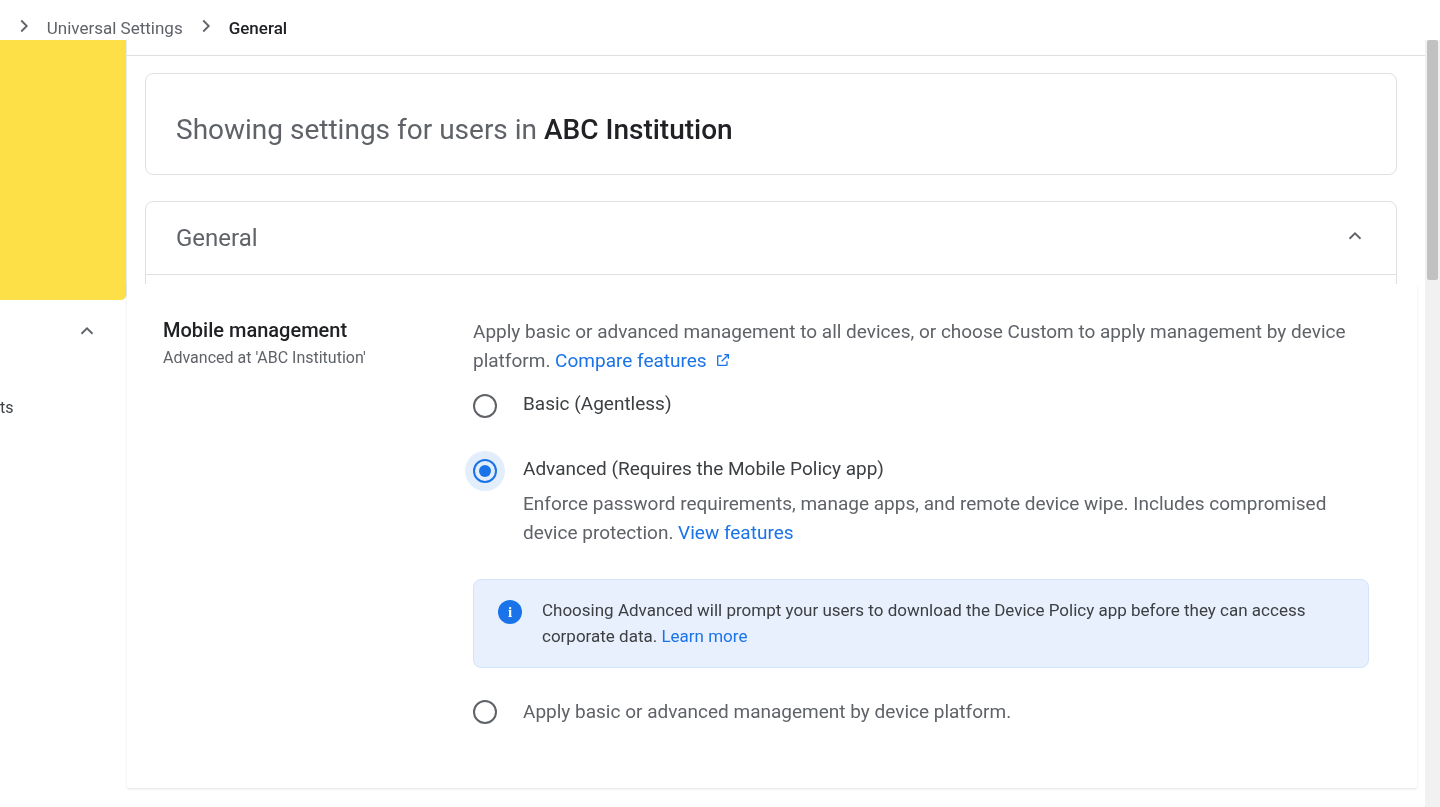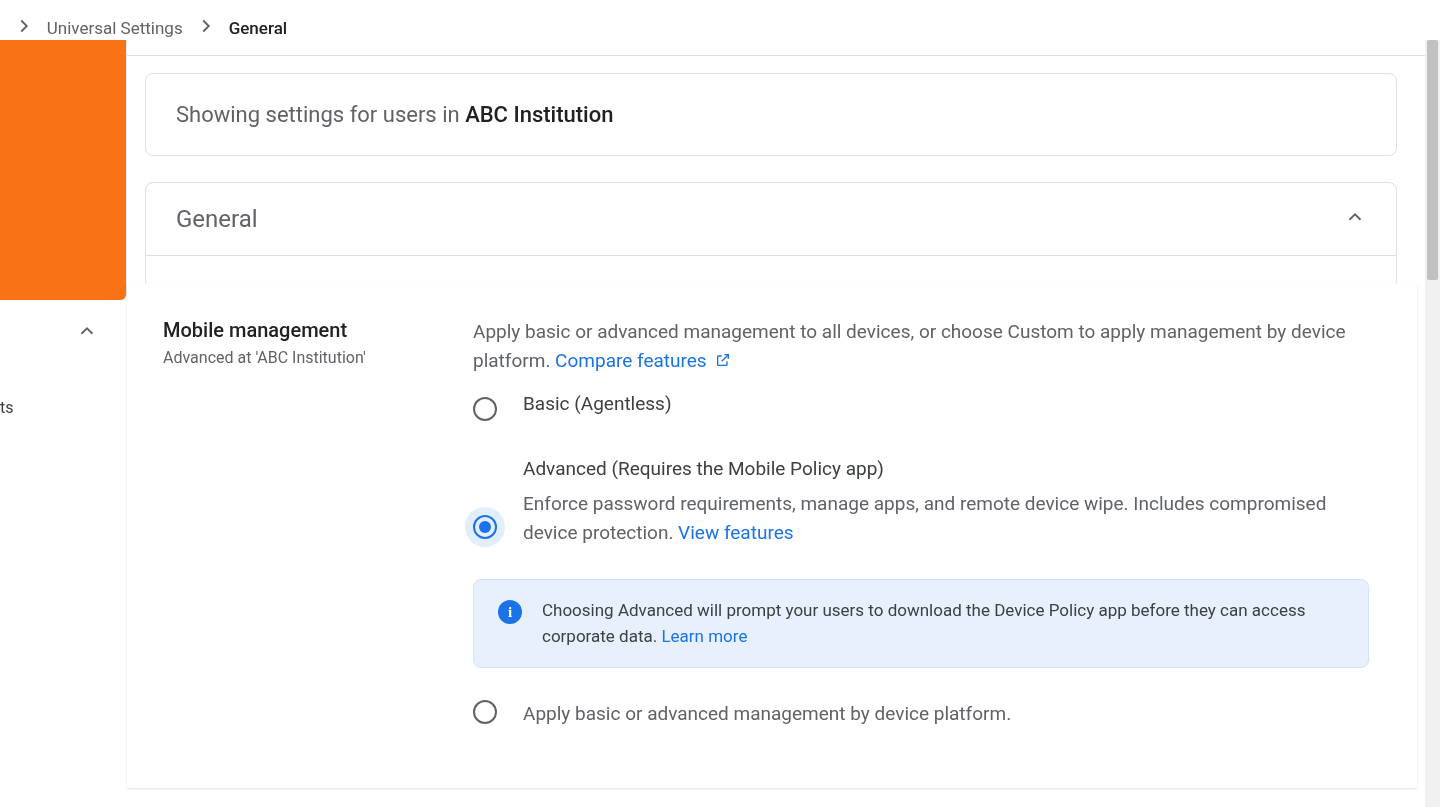--- a/index.html
+++ b/index.html
@@ -27,21 +27,21 @@
   .breadcrumb-partial { margin-left: -8px; color:#5f6368;}
   .breadcrumb-sep { margin: 0 12px; color: #9aa0a6; }
   .breadcrumb-current { color: #202124; font-weight: 500; }
 
   
   .sidebar-sliver {
     position: absolute;
     top: 40px;
     left: 0;
     width: 127px;
-    background: #f97316;
+    background: #fde047;
     border-right: 1px solid #e8eaed;
     height: 260px;
     border-bottom-right-radius: 6px;
   }
   .sidebar-chevron {
     position: absolute;
     top: 280px;
     right: 28px;
     color: #5f6368;
   }
@@ -63,21 +63,21 @@
 
   .card {
     border: 1px solid #e0e0e0;
     border-radius: 8px;
     background: #fff;
   }
   .scope-card {
     padding: 28px 30px;
     margin-bottom: 26px;
   }
-  .scope-text { font-size: 22px; color: #5f6368; }
+  .scope-text { font-size: 28px; color: #5f6368; margin-top: 11px; }
   .scope-text .org { color: #202124; font-weight: 500; }
 
   .section-card .section-header {
     display: flex;
     align-items: center;
     justify-content: space-between;
     padding: 22px 30px;
     border-bottom: 1px solid #e0e0e0;
   }
   .section-title { font-size: 24px; color: #5f6368; }
@@ -94,21 +94,21 @@
     border-radius: 0;
   }
   .settings-row { display: flex; }
   .settings-label-col { width: 310px; flex-shrink: 0; }
   .setting-name { font-size: 20px; color: #202124; font-weight: 500; margin-bottom: 6px; }
   .setting-applied { font-size: 16px; color: #5f6368; }
   .settings-value-col { flex: 1; padding-right:30px; }
   .setting-desc { font-size: 19px; color: #5f6368; line-height: 1.5; margin-bottom: 17px; }
   .link { color: #1a73e8; text-decoration: none; cursor: pointer; }
 
-  .radio-option { display: flex; align-items: flex-end; margin-bottom: 32px; }
+  .radio-option { display: flex; align-items: flex-start; margin-bottom: 32px; }
   .radio-col { width: 50px; flex-shrink: 0; padding-top: 2px; }
   .radio-body { flex: 1; }
   .radio-title { font-size: 19px; color: #3c4043; margin-bottom: 10px; }
   .radio-desc { font-size: 19px; color: #5f6368; line-height: 1.5; }
 
   .radio-circle {
     width: 24px; height: 24px;
     border: 2px solid #5f6368;
     border-radius: 50%;
     display: inline-block;

